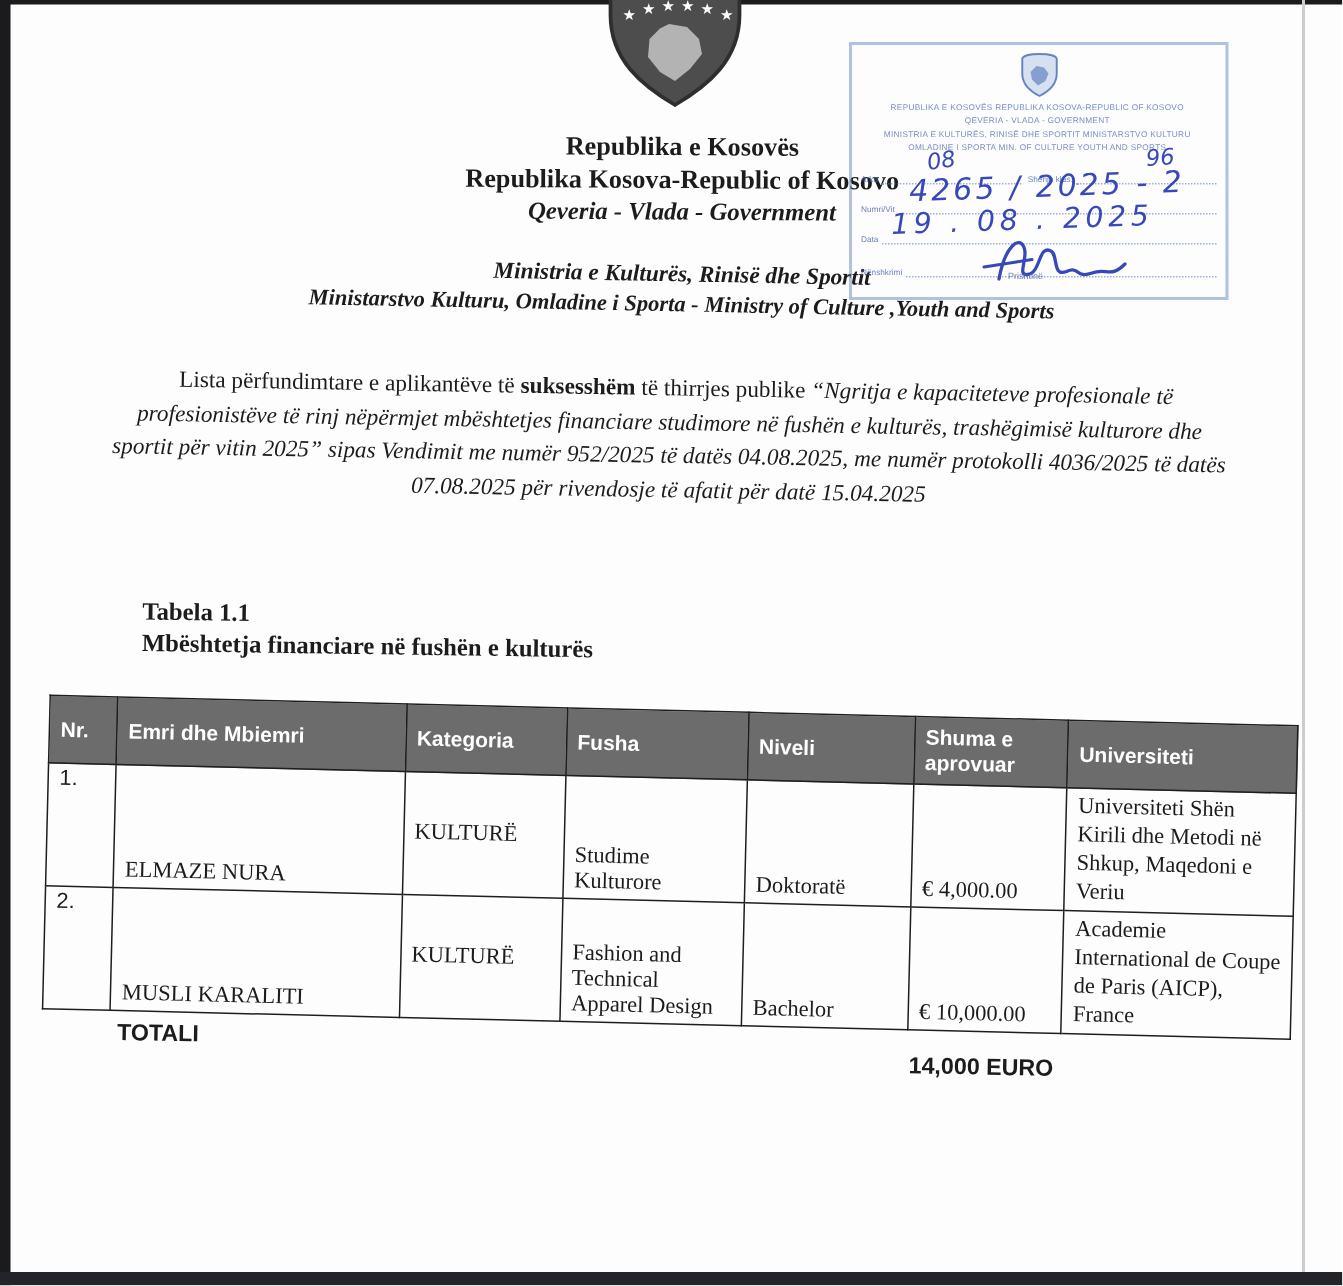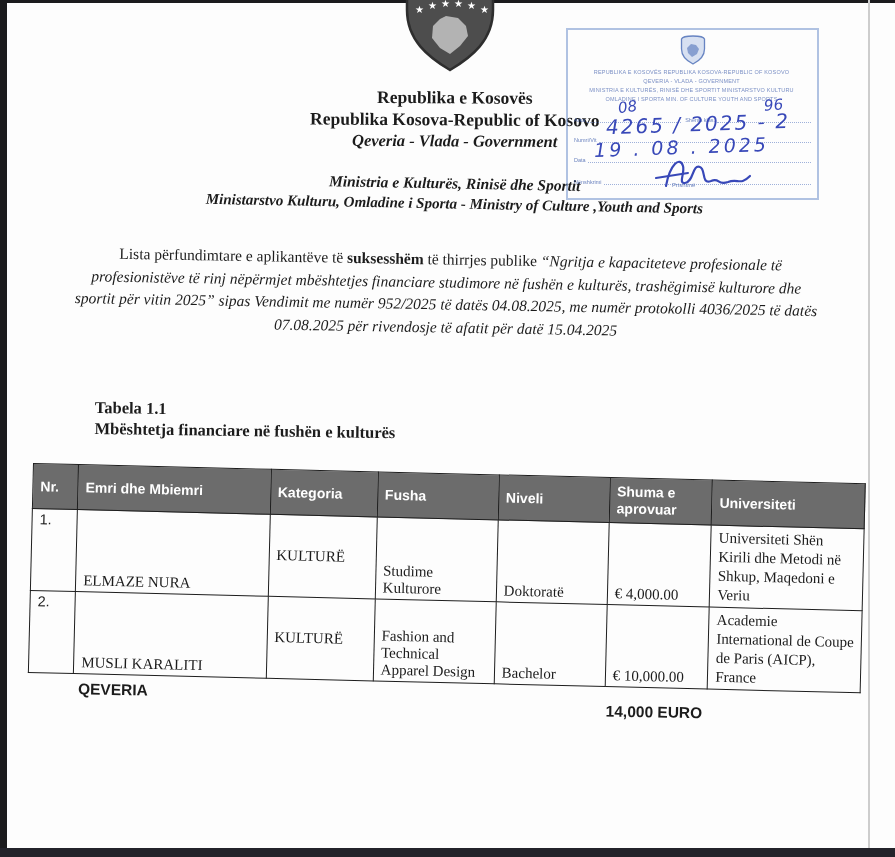--- a/index.html
+++ b/index.html
@@ -203,17 +203,17 @@
         <td class="col-cat">KULTURË</td>
         <td class="col-field">Fashion and Technical Apparel Design</td>
         <td class="col-level">Bachelor</td>
         <td class="col-amount">€ 10,000.00</td>
         <td class="col-univ">Academie International de Coupe de Paris (AICP), France</td>
       </tr>
     </tbody>
   </table>
 
   <div class="totals">
-    <span class="t-label">QEVERIA</span>
+    <span class="t-label">TOTALI</span>
     <span class="t-value">14,000 EURO</span>
   </div>
 
 </div>
 
 </body></html>

